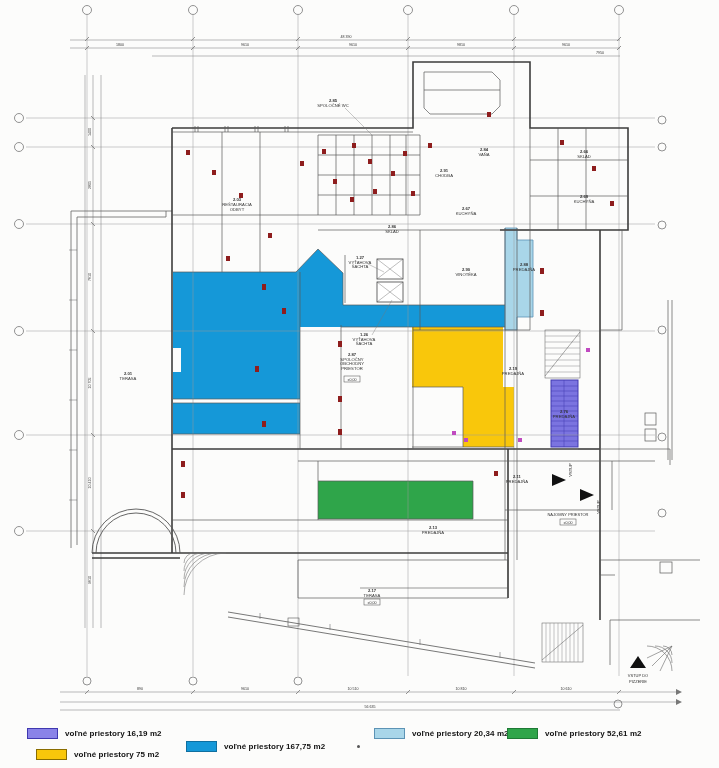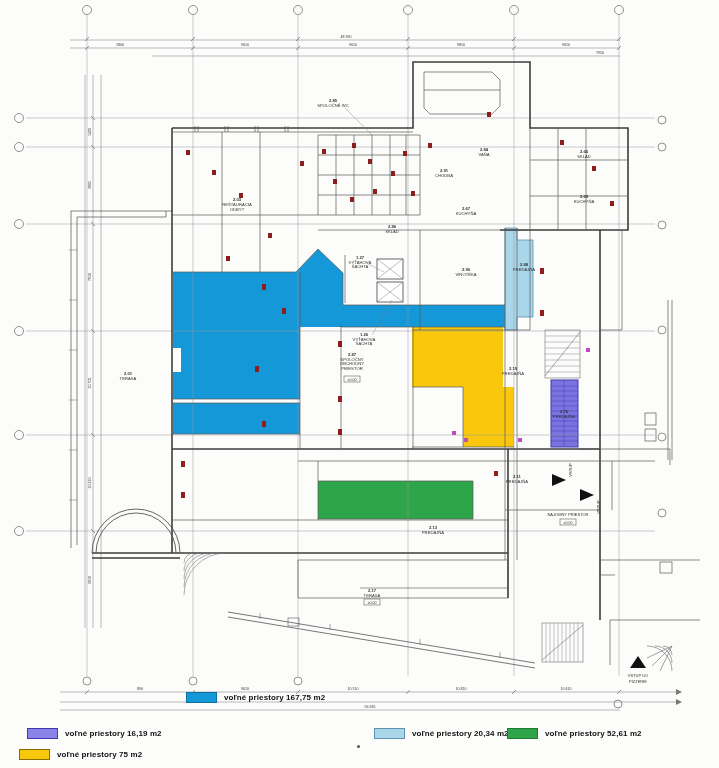--- a/index.html
+++ b/index.html
@@ -263,32 +263,32 @@
     <text x="638" y="677">VSTUP DO</text>
     <text x="638" y="683">PIZZERIE</text>
   </g>
 </svg>
 
 <div>
   <div class="legend-item" style="left:27px;top:727px">
     <span class="swatch" style="background: rgb(138, 131, 232); border-color: rgb(64, 56, 176);"></span>
     <span class="legend-label">voľné priestory 16,19 m2</span>
   </div>
-  <div class="legend-item" style="left:186px;top:691px">
+  <div class="legend-item" style="left:186px;top:740px">
     <span class="swatch" style="background: rgb(21, 152, 216); border-color: rgb(15, 111, 160);"></span>
     <span class="legend-label">voľné priestory 167,75 m2</span>
   </div>
   <div class="legend-item" style="left:374px;top:727px">
     <span class="swatch" style="background: rgb(169, 214, 233); border-color: rgb(92, 147, 181);"></span>
     <span class="legend-label">voľné priestory 20,34 m2</span>
   </div>
   <div class="legend-item" style="left:507px;top:727px">
     <span class="swatch" style="background: rgb(47, 165, 74); border-color: rgb(30, 122, 53);"></span>
     <span class="legend-label">voľné priestory 52,61 m2</span>
   </div>
-  <div class="legend-item" style="left:19px;top:748px">
+  <div class="legend-item" style="left:36px;top:748px">
     <span class="swatch" style="background: rgb(249, 199, 11); border-color: rgb(138, 109, 0);"></span>
     <span class="legend-label">voľné priestory 75 m2</span>
   </div>
   <div class="dot"></div>
 </div>
 
 </div>
 
 </body></html>

